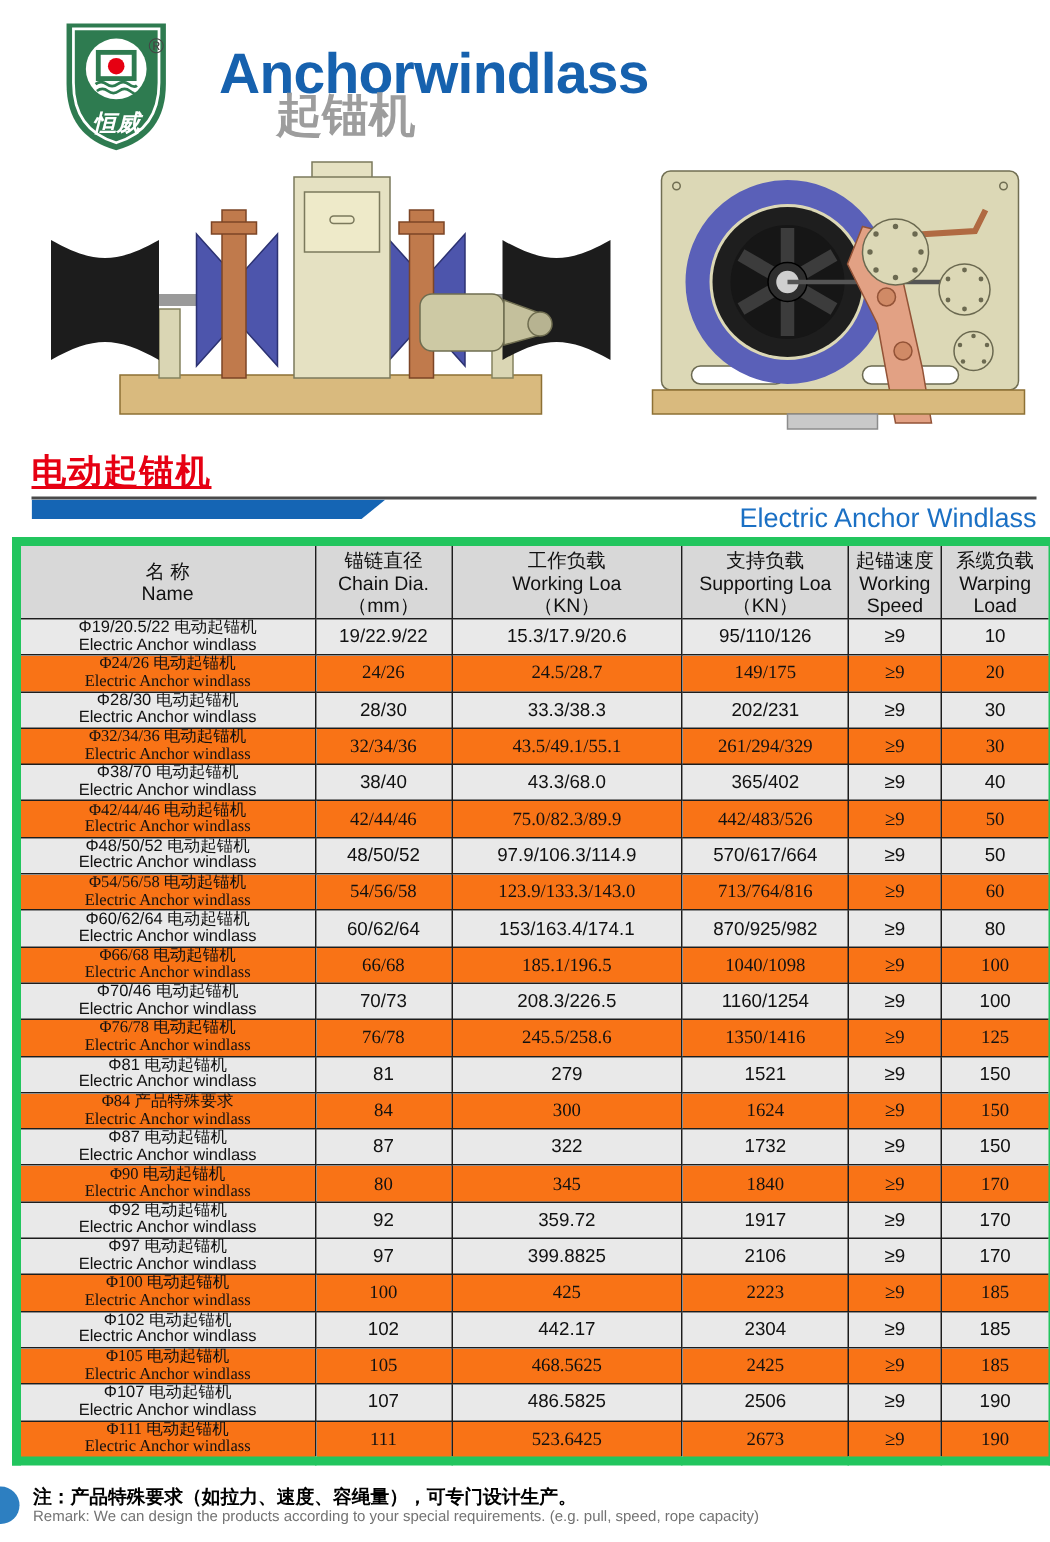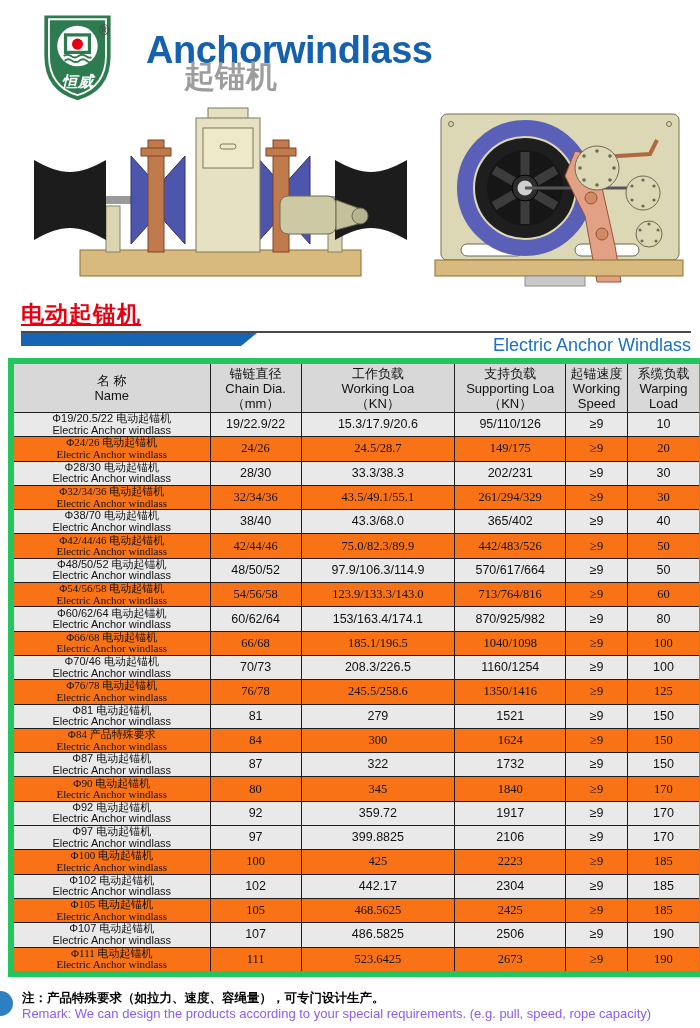--- a/index.html
+++ b/index.html
@@ -31,21 +31,21 @@
   .spec-table th,.spec-table td{border:1px solid #1d1d1d;text-align:center;
     vertical-align:middle;padding:0;overflow:hidden;}
   .spec-table thead th{background:var(--header-bg);height:48px;font-weight:normal;
     font-size:13px;line-height:15px;}
   .spec-table tbody td{height:23.3px;font-size:12.5px;line-height:13px;}
   .spec-table tbody tr.odd{background:var(--row-alt-bg);}
   .spec-table tbody tr.even{background:#f97316;font-family:Liberation Serif, serif;}
   .c-name div{font-size:11px;line-height:11.5px;}
   
   .note-cn{position:absolute;left:22px;top:990px;font-size:12.5px;font-weight:700;color:#000;}
-  .note-en{position:absolute;left:22px;top:1006px;font-size:13px;color:#8b5cf6;}
+  .note-en{position:absolute;left:22px;top:1006px;font-size:10px;color:#737373;}
   .page-dot{position:absolute;left:-12px;top:991px;width:25px;height:25px;border-radius:50%;
     background:var(--page-dot-blue);}
 </style>
 </head>
 <body>
 
 <div class="page">
 
   <div class="logo-wrap">
     <svg viewBox="0 0 100 102" width="92" height="94">

